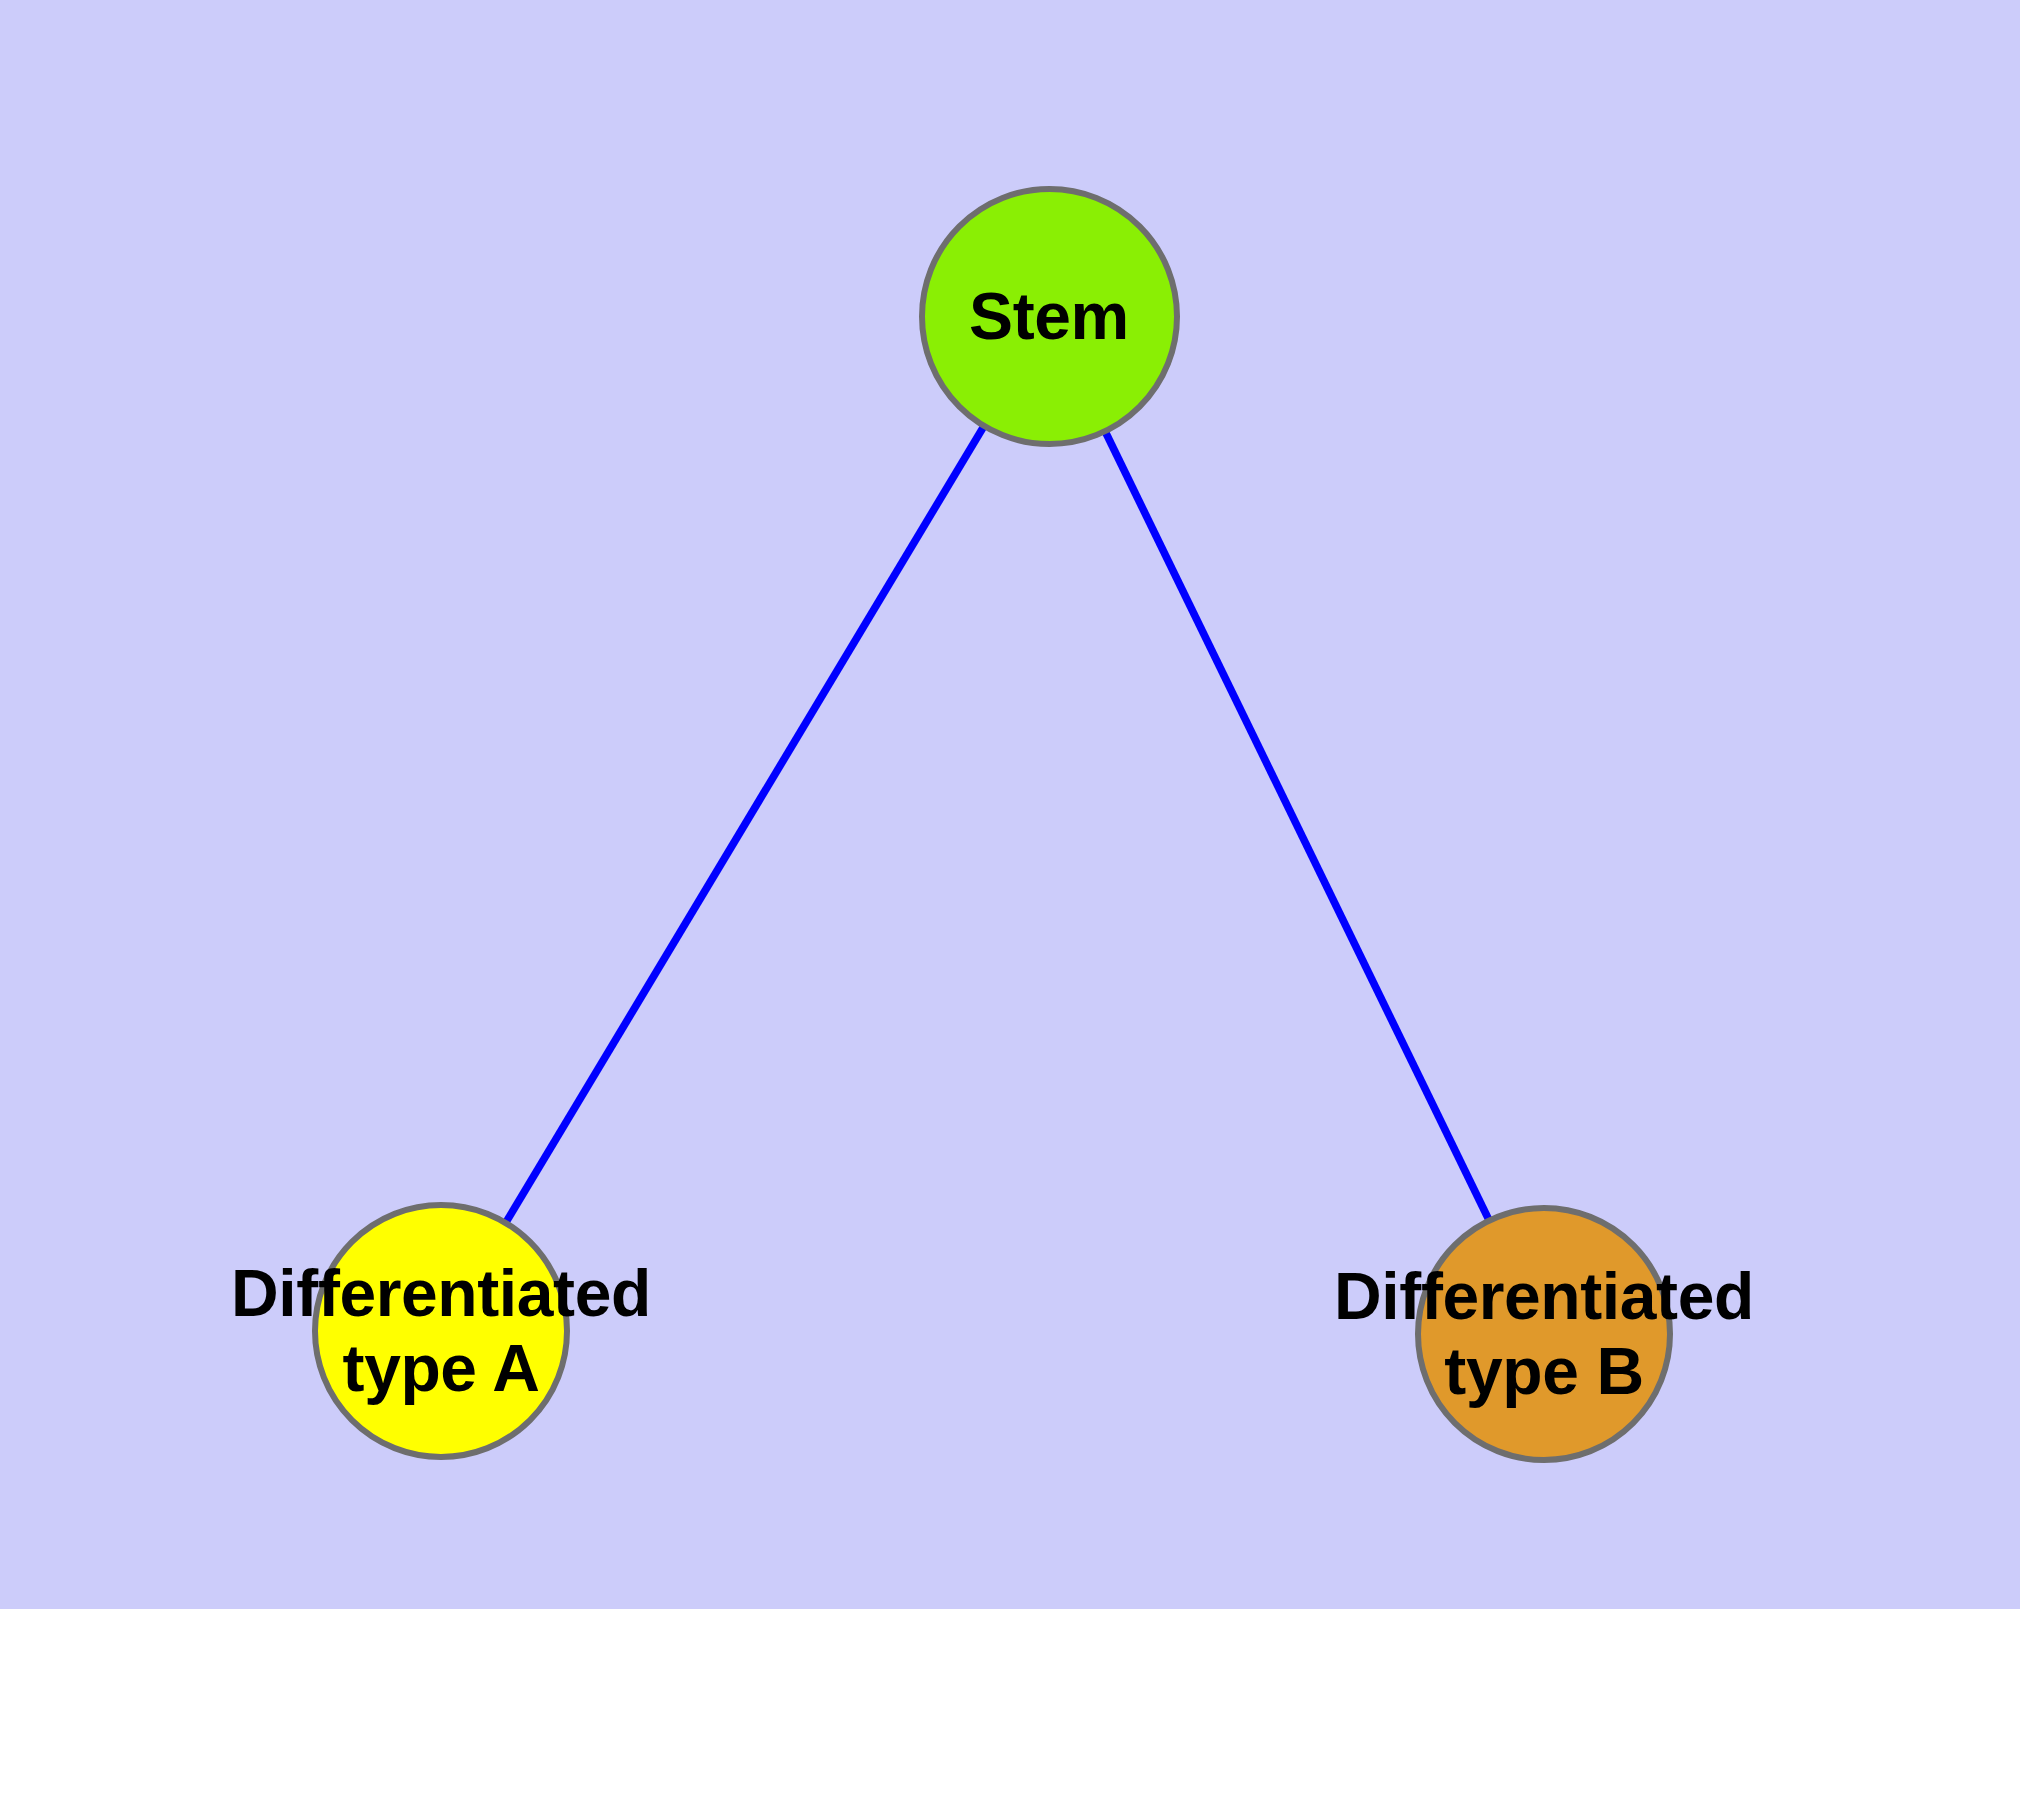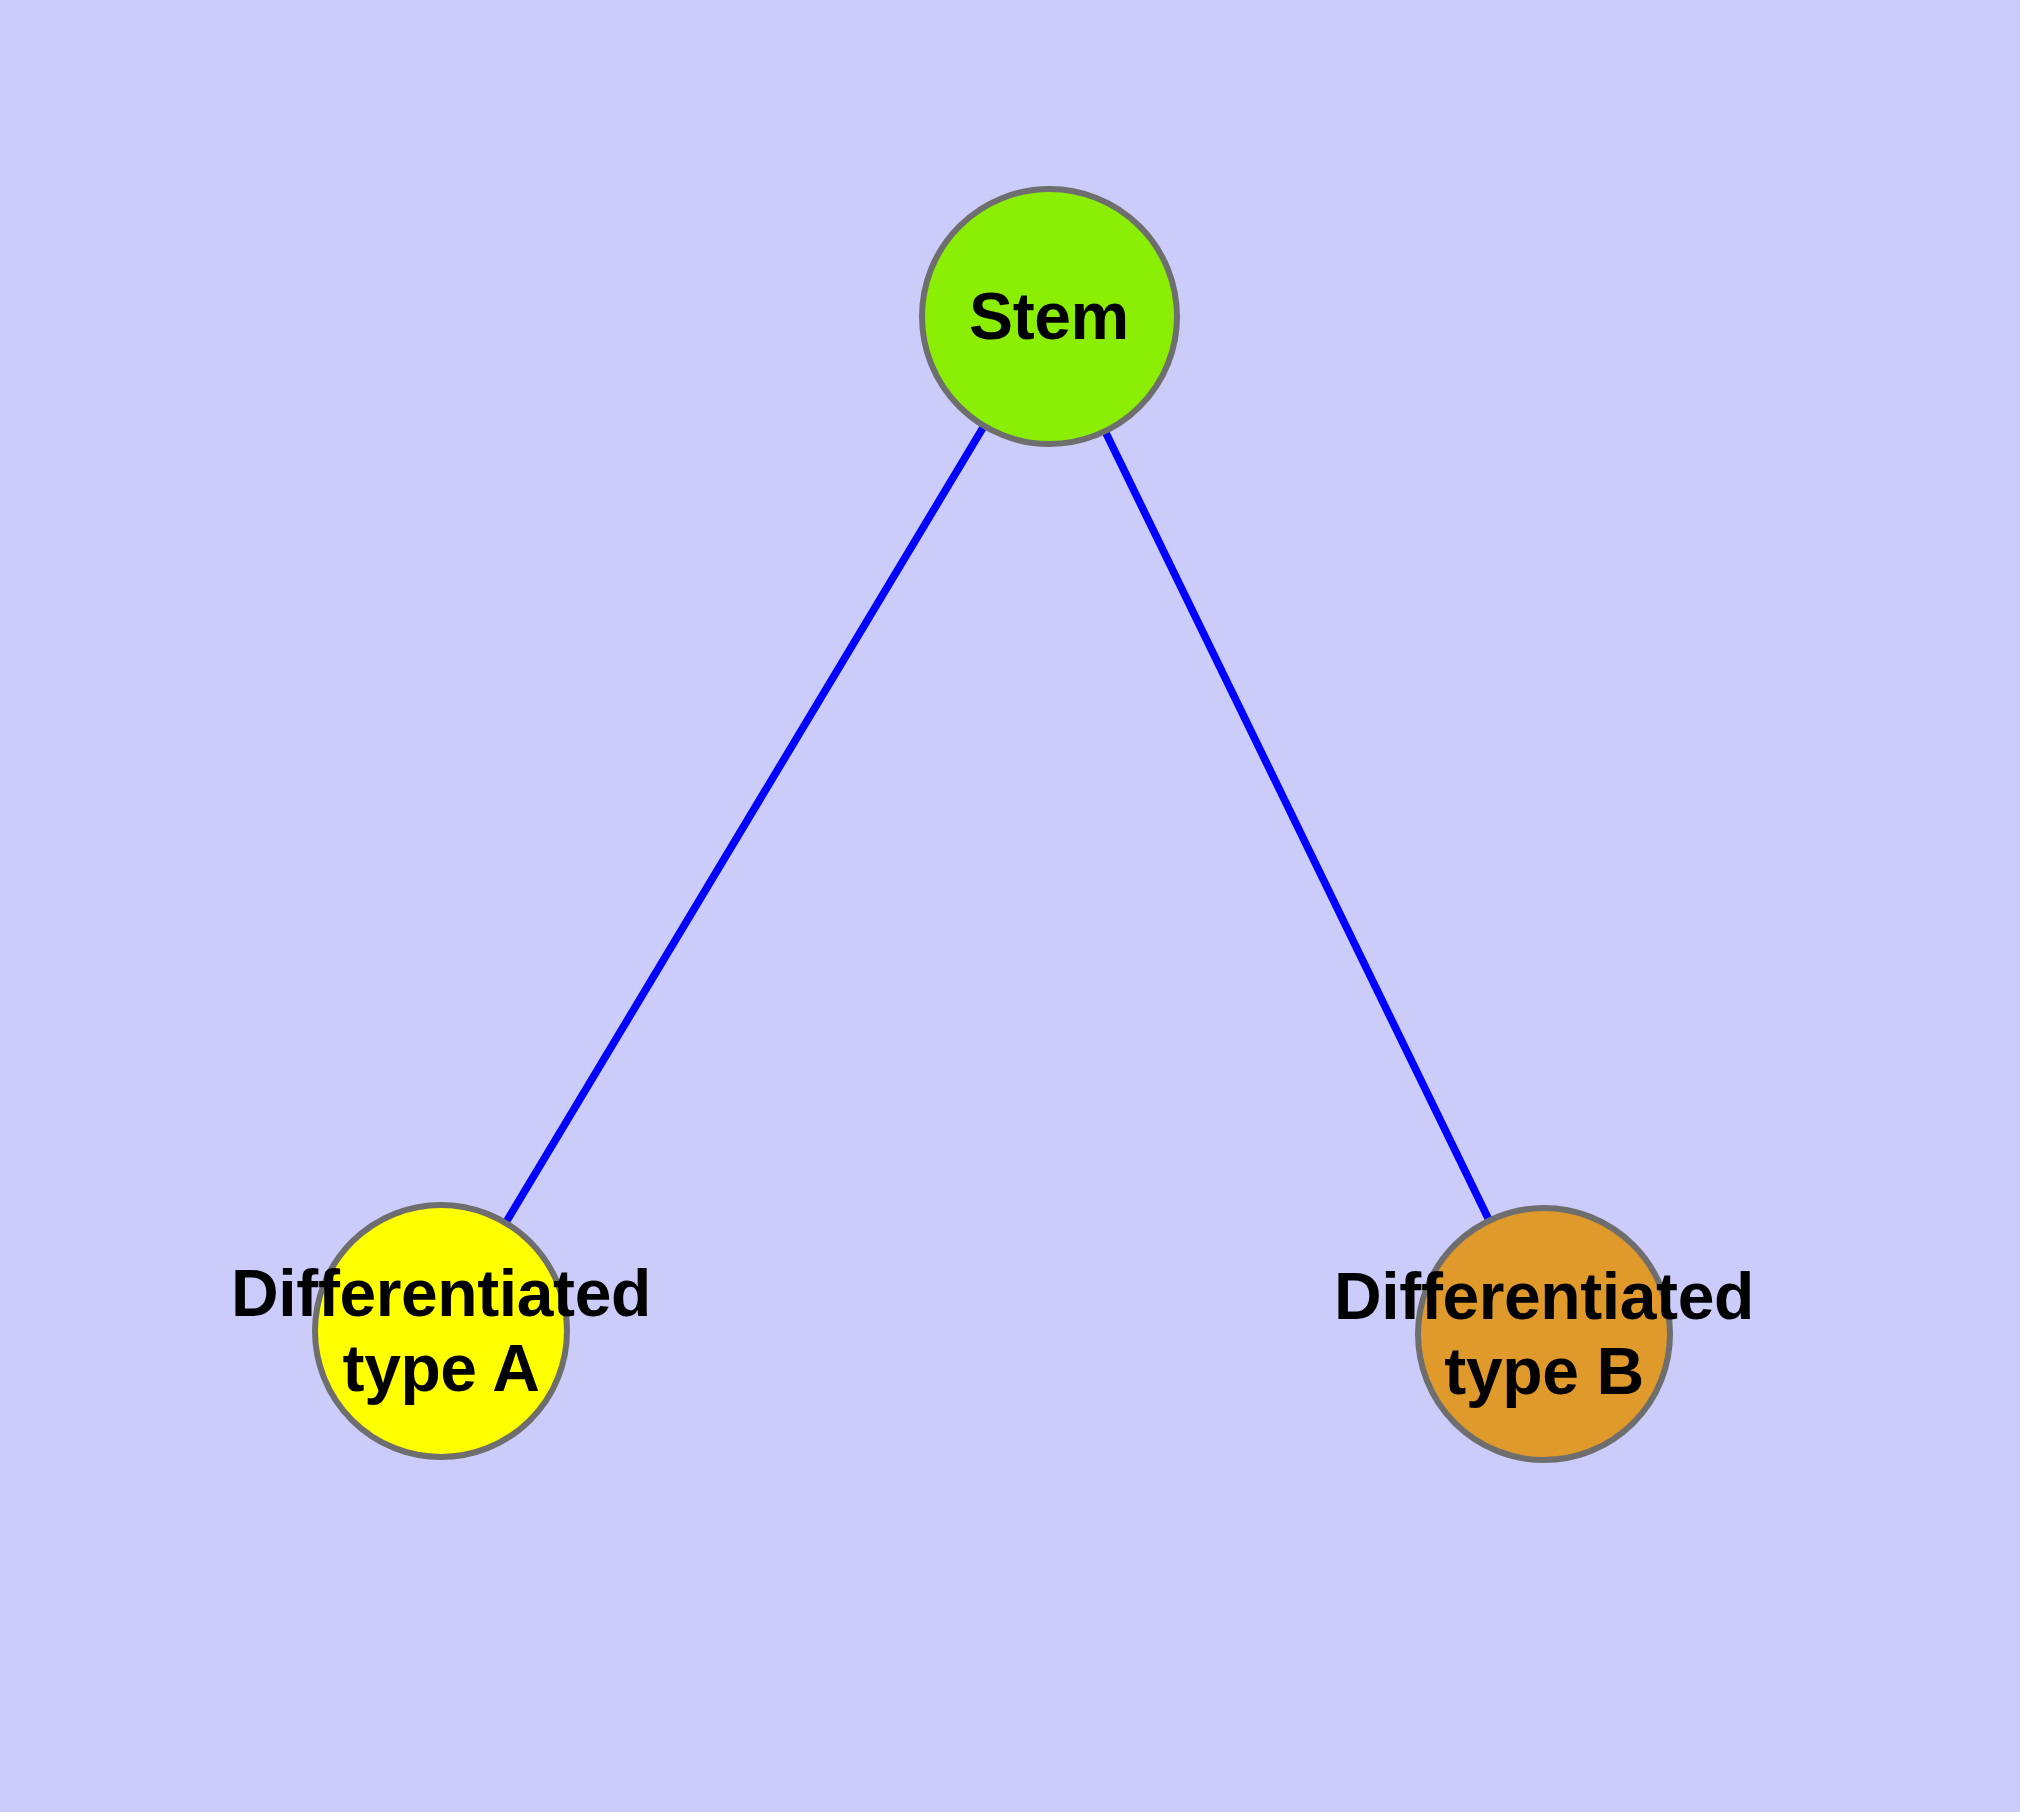--- a/index.html
+++ b/index.html
@@ -45,21 +45,21 @@
     line-height: 1.14;
     white-space: pre-line;
     letter-spacing: -0.4px;
     transform: translate(-50%, -50%);
     pointer-events: none;
   }
 </style>
 </head>
 <body>
 
-<div id="canvas" style="width: 2021px; height: 1812px;">
+<div id="canvas" style="width: 2021px; height: 1609px;">
 
   <div id="graph-background" style="background: rgb(204, 204, 250);"></div>
 
   <svg id="edge-layer" viewBox="0 0 2384 2138" xmlns="http://www.w3.org/2000/svg" style="width: 2021px; height: 1812px;">
     <line class="graph-edge" x1="1238" y1="374" x2="520" y2="1570" stroke="#0000ff" stroke-width="9" stroke-linecap="butt"></line>
     <line class="graph-edge" x1="1238" y1="374" x2="1822" y2="1574" stroke="#0000ff" stroke-width="9" stroke-linecap="butt"></line>
   </svg>
 
   <div class="graph-node" style="left: 919px; top: 186px; width: 261px; height: 261px; background: rgb(138, 239, 4); border: 6px solid rgb(110, 110, 110);"></div>
   <div class="graph-node" style="left: 312px; top: 1202px; width: 258px; height: 258px; background: rgb(255, 255, 0); border: 6px solid rgb(110, 110, 110);"></div>

